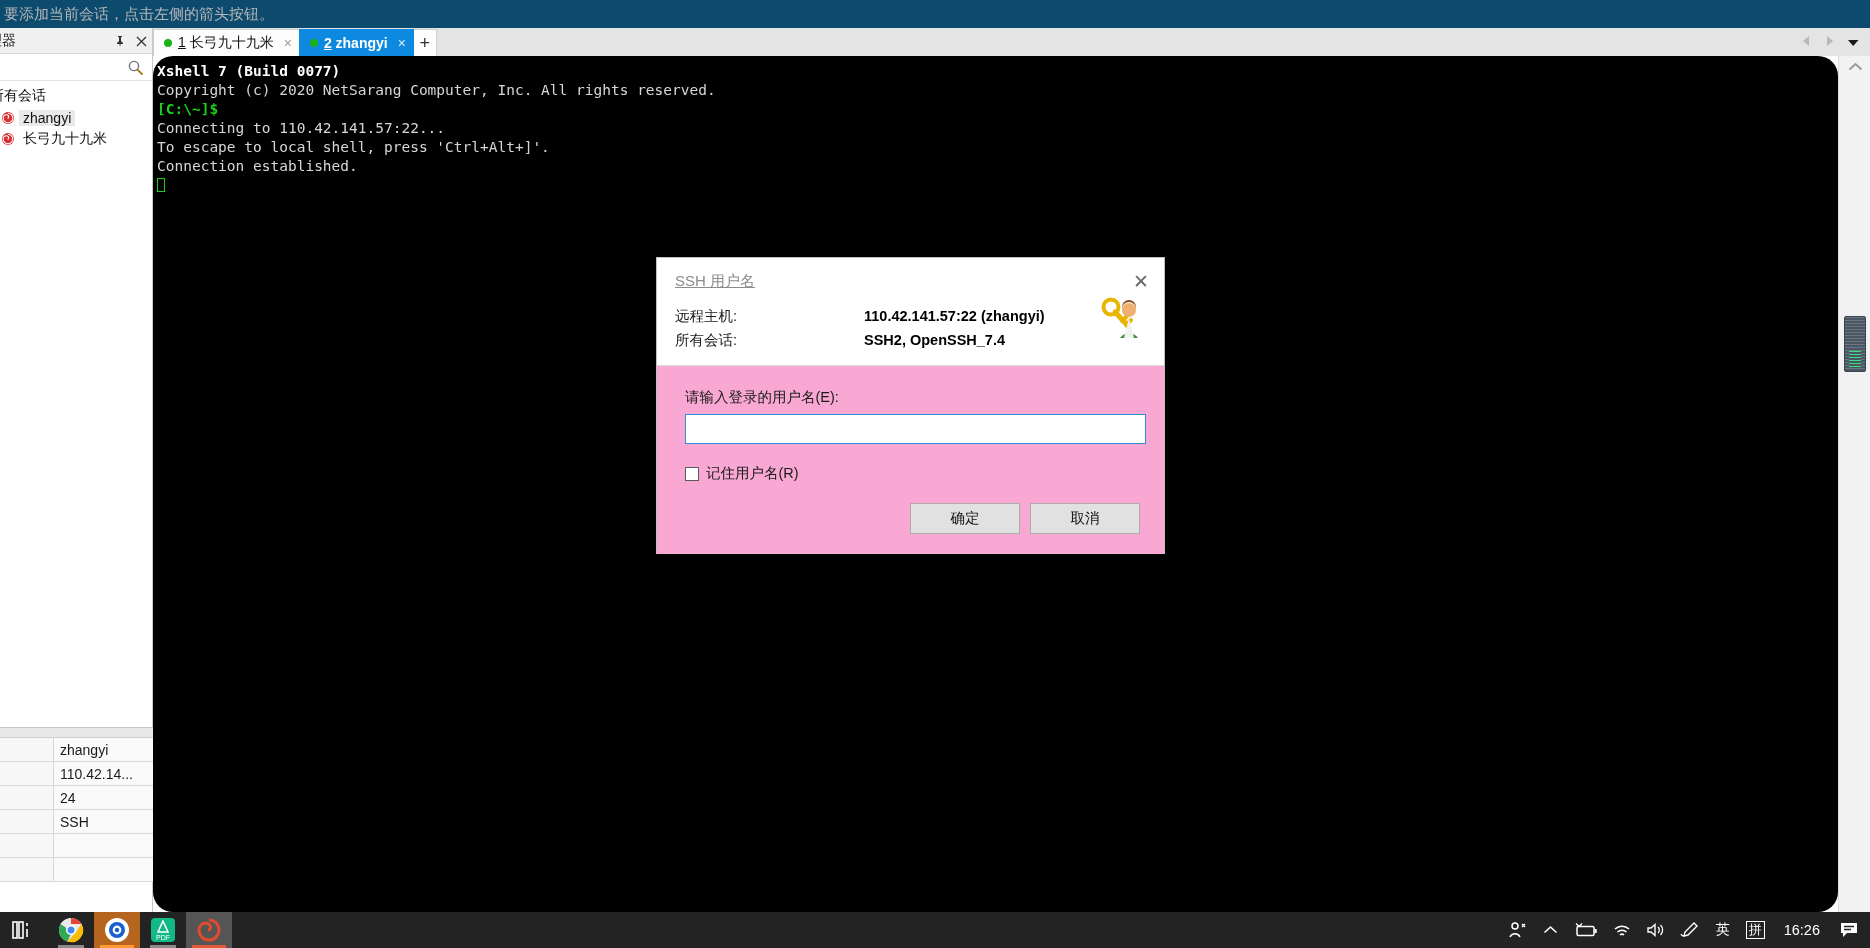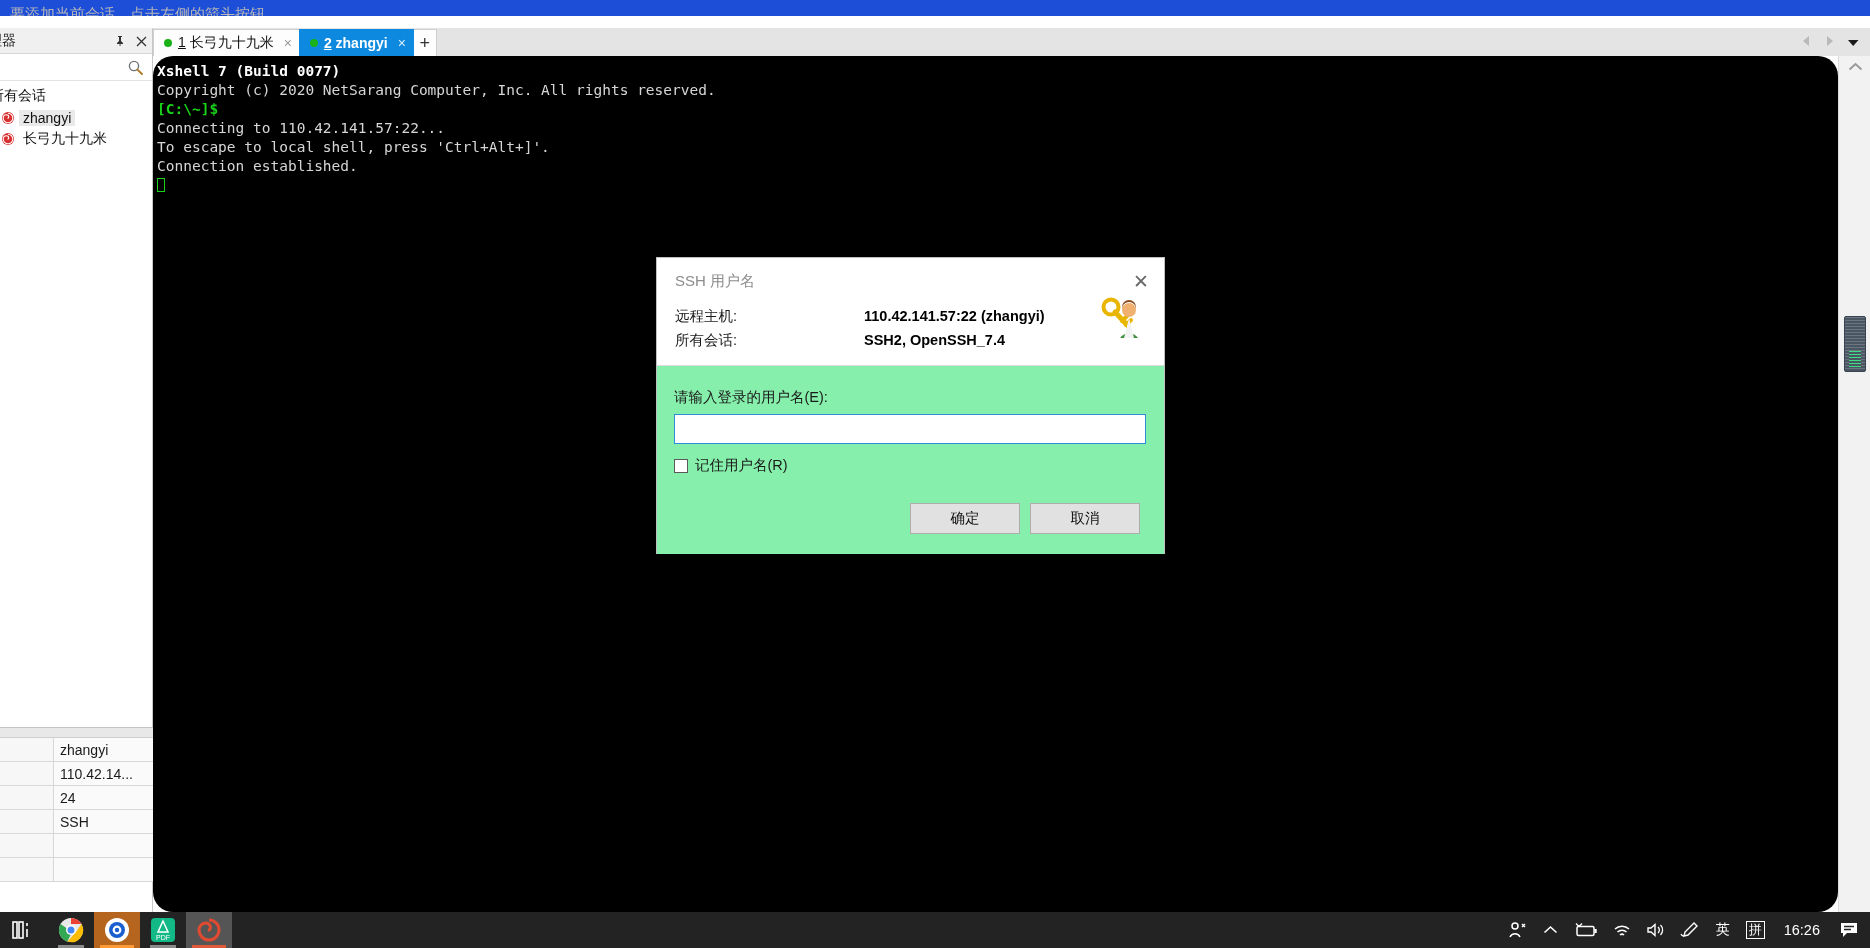--- a/index.html
+++ b/index.html
@@ -6,25 +6,25 @@
   html, body {
     width: 1870px; height: 948px;
     overflow: hidden;
     background: #ffffff;
     font-family: "Liberation Sans", sans-serif;
   }
   #root { position: relative; width:1870px; height:948px; }
 
   
   .hint-banner {
-    position:absolute; left:0; top:0; width:1870px; height:16px;
-    background:#1d4ed8; color:#b6b6b6;
+    position:absolute; left:0; top:0; width:1870px; height:28px;
+    background:#0c4a6e; color:#b6b6b6;
     font-size:15px; line-height:28px;
     white-space:nowrap; overflow:hidden;
-    padding-left:16px; text-indent:-6px;
+    padding-left:10px; text-indent:-6px;
   }
 
   
   .left-panel {
     position:absolute; left:0; top:28px; width:153px; height:890px;
     background:#ffffff; border-right:1px solid #c8c8c8;
   }
   .lp-title {
     position:relative; height:26px; background:#f0f0f0;
     border-bottom:1px solid #d6d6d6;
@@ -130,44 +130,44 @@
     background-image: repeating-linear-gradient(to bottom,#3ddc84 0 1px,#4b5663 1px 3px);
   }
 
   
   .dlg-shadow {
     position:absolute; left:656px; top:257px; width:509px; height:297px;
     background:#ffffff; border:1px solid #c0c0c0;
     box-shadow:0 2px 10px rgba(0,0,0,.28);
   }
   .dlg-head { position:relative; height:107px; background:#ffffff; padding:14px 18px 0 18px; }
-  .dlg-title { font-size:15px; color:#8c8c8c; }
+  .dlg-title { font-size:15px; color:#8c8c8c;text-decoration:underline; }
   .dlg-close {
     position:absolute; right:10px; top:10px; width:26px; height:26px;
     display:flex; align-items:center; justify-content:center;
     color:#6a6a6a; font-size:19px; cursor:pointer; line-height:1;
   }
   .dlg-info { margin-top:13px; }
   .inf-row { display:flex; align-items:center; height:24px; font-size:14.5px; }
   .inf-key { width:142px; flex:0 0 142px; color:#1a1a1a; }
   .inf-val { color:#000; font-weight:bold;margin-left:47px; }
   .key-icon { position:absolute; right:20px; top:38px; width:46px; height:44px; }
 
   .dlg-body {
-    background:#86efac; border-top:1px solid #dcdcdc;
-    height:189px; padding:22px 18px 0 17px; position:relative;
+    background:#f9a8d4; border-top:1px solid #dcdcdc;
+    height:189px; padding:22px 18px 0 28px; position:relative;
   }
   .fld-label { font-size:14.5px; color:#1a1a1a; margin-bottom:7px; }
   .fld-input {
     width:100%; height:30px; background:#ffffff;
     border:1px solid #2c8dd8; outline:none;
     font-size:14px; padding:0 6px; color:#111;
     font-family:"Liberation Sans", sans-serif;
   }
-  .chk-row { display:flex; align-items:center; gap:7px; margin-top:12px; cursor:pointer; }
+  .chk-row { display:flex; align-items:center; gap:7px; margin-top:20px; cursor:pointer; }
   .chk-box { width:14px; height:14px; border:1px solid #5a5a5a; background:#fff; flex:0 0 14px;}
   .chk-lbl { font-size:14.5px; color:#1a1a1a; }
   .dlg-btns { position:absolute; right:24px; bottom:20px; display:flex; gap:10px; }
   .dbtn {
     width:110px; height:31px; background:#e1e1e1; border:1px solid #adadad;
     font-size:14.5px; color:#111; cursor:pointer;
     font-family:"Liberation Sans", sans-serif;
   }
 
   

